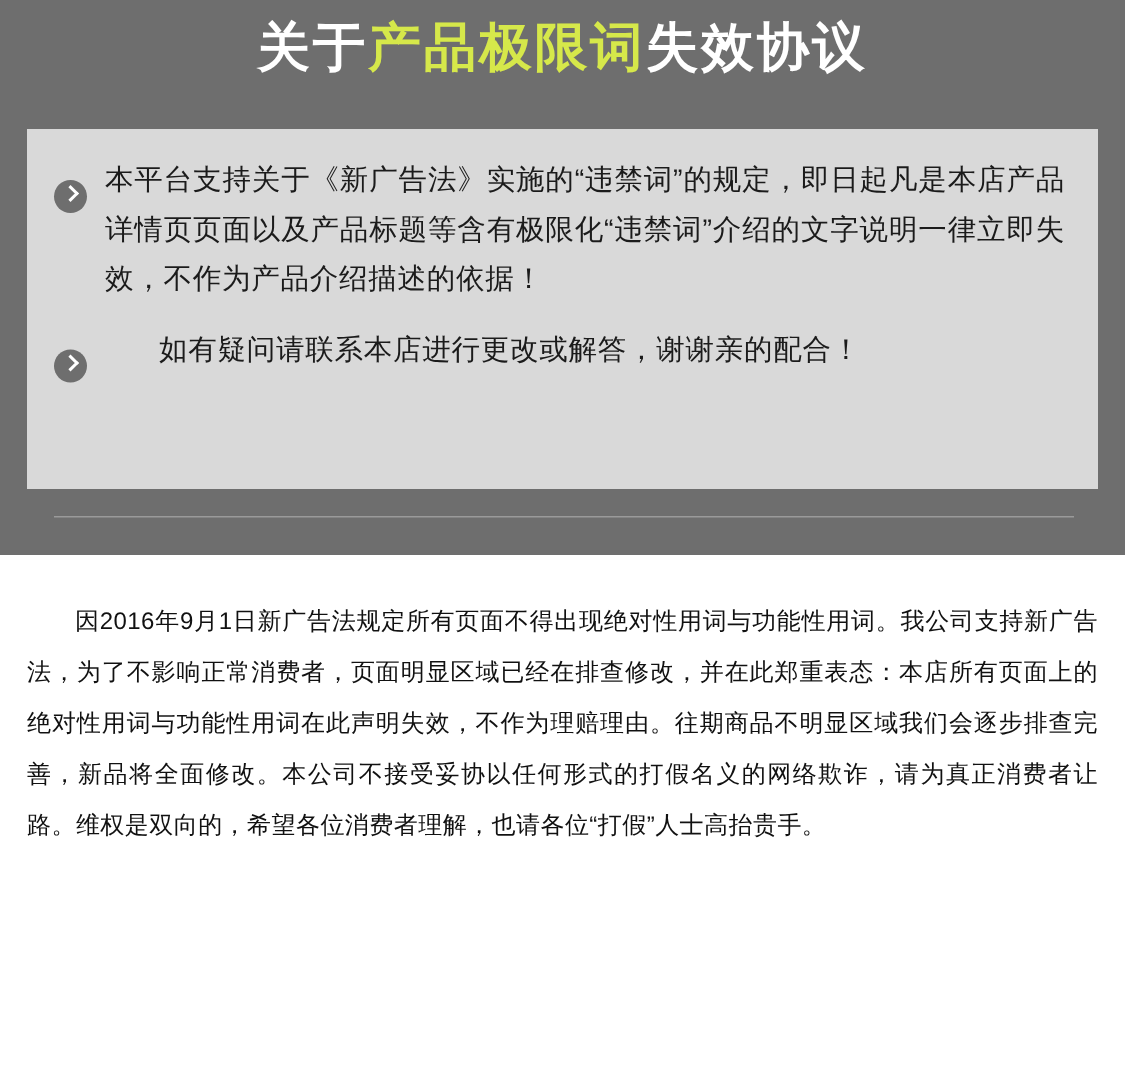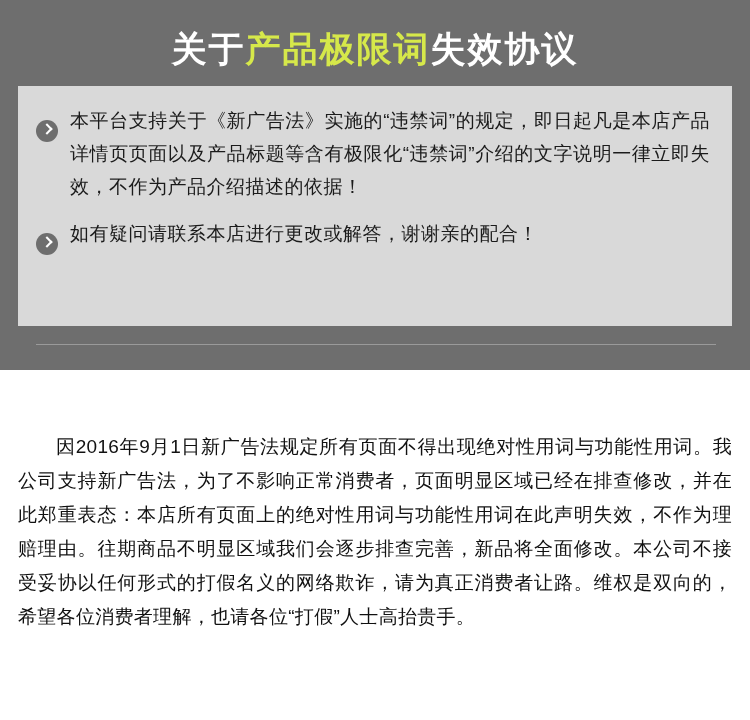--- a/index.html
+++ b/index.html
@@ -28,21 +28,21 @@
     height: 370px;
     background: #6e6e6e;
     box-sizing: border-box;
   }
   .banner-title {
     text-align: center;
     font-size: 35px;
     font-weight: bold;
     color: #ffffff;
     letter-spacing: 2px;
-    padding-top: 24px;
+    padding-top: 7px;
     line-height: 50px;
     white-space: nowrap;
   }
   .banner-title .hl {
     color: #d6e84a;
   }
   .notice-box {
     position: absolute;
     left: 18px;
     top: 86px;
@@ -95,26 +95,25 @@
     width: 680px;
     height: 0;
     border-top: 1px solid #9a9a9a;
   }
   
   .body-text {
     position: absolute;
     left: 18px;
     top: 398px;
     width: 714px;
-    font-size: 19px;
+    font-size: 16px;
     line-height: 34px;
     color: #111111;
     text-align: justify;
     letter-spacing: 0.3px;
-    margin-top: 32px;
   }
   .body-text p {
     margin: 0 0 0 0;
     text-indent: 2em;
   }
 </style>
 </head>
 <body>
 
 <div class="page">
@@ -128,21 +127,21 @@
     <div class="notice-box">
 
       <div class="notice-item">
         <span class="bullet"></span>
         <span class="notice-text">本平台支持关于《新广告法》实施的“违禁词”的规定，即日起凡是本店产品详情页页面以及产品标题等含有极限化“违禁词”介绍的文字说明一律立即失效，不作为产品介绍描述的依据！</span>
       </div>
 
 
       <div class="divider-line"></div>
 
-      <div class="notice-item" style="margin-top:11px;">
+      <div class="notice-item" style="margin-top:11px;gap:36px;">
         <span class="bullet"></span>
         <span class="notice-text">如有疑问请联系本店进行更改或解答，谢谢亲的配合！</span>
       </div>
 
     </div>
   </div>
 
   <div class="body-text">
     <p>因2016年9月1日新广告法规定所有页面不得出现绝对性用词与功能性用词。我公司支持新广告法，为了不影响正常消费者，页面明显区域已经在排查修改，并在此郑重表态：本店所有页面上的绝对性用词与功能性用词在此声明失效，不作为理赔理由。往期商品不明显区域我们会逐步排查完善，新品将全面修改。本公司不接受妥协以任何形式的打假名义的网络欺诈，请为真正消费者让路。维权是双向的，希望各位消费者理解，也请各位“打假”人士高抬贵手。</p>
   </div>

